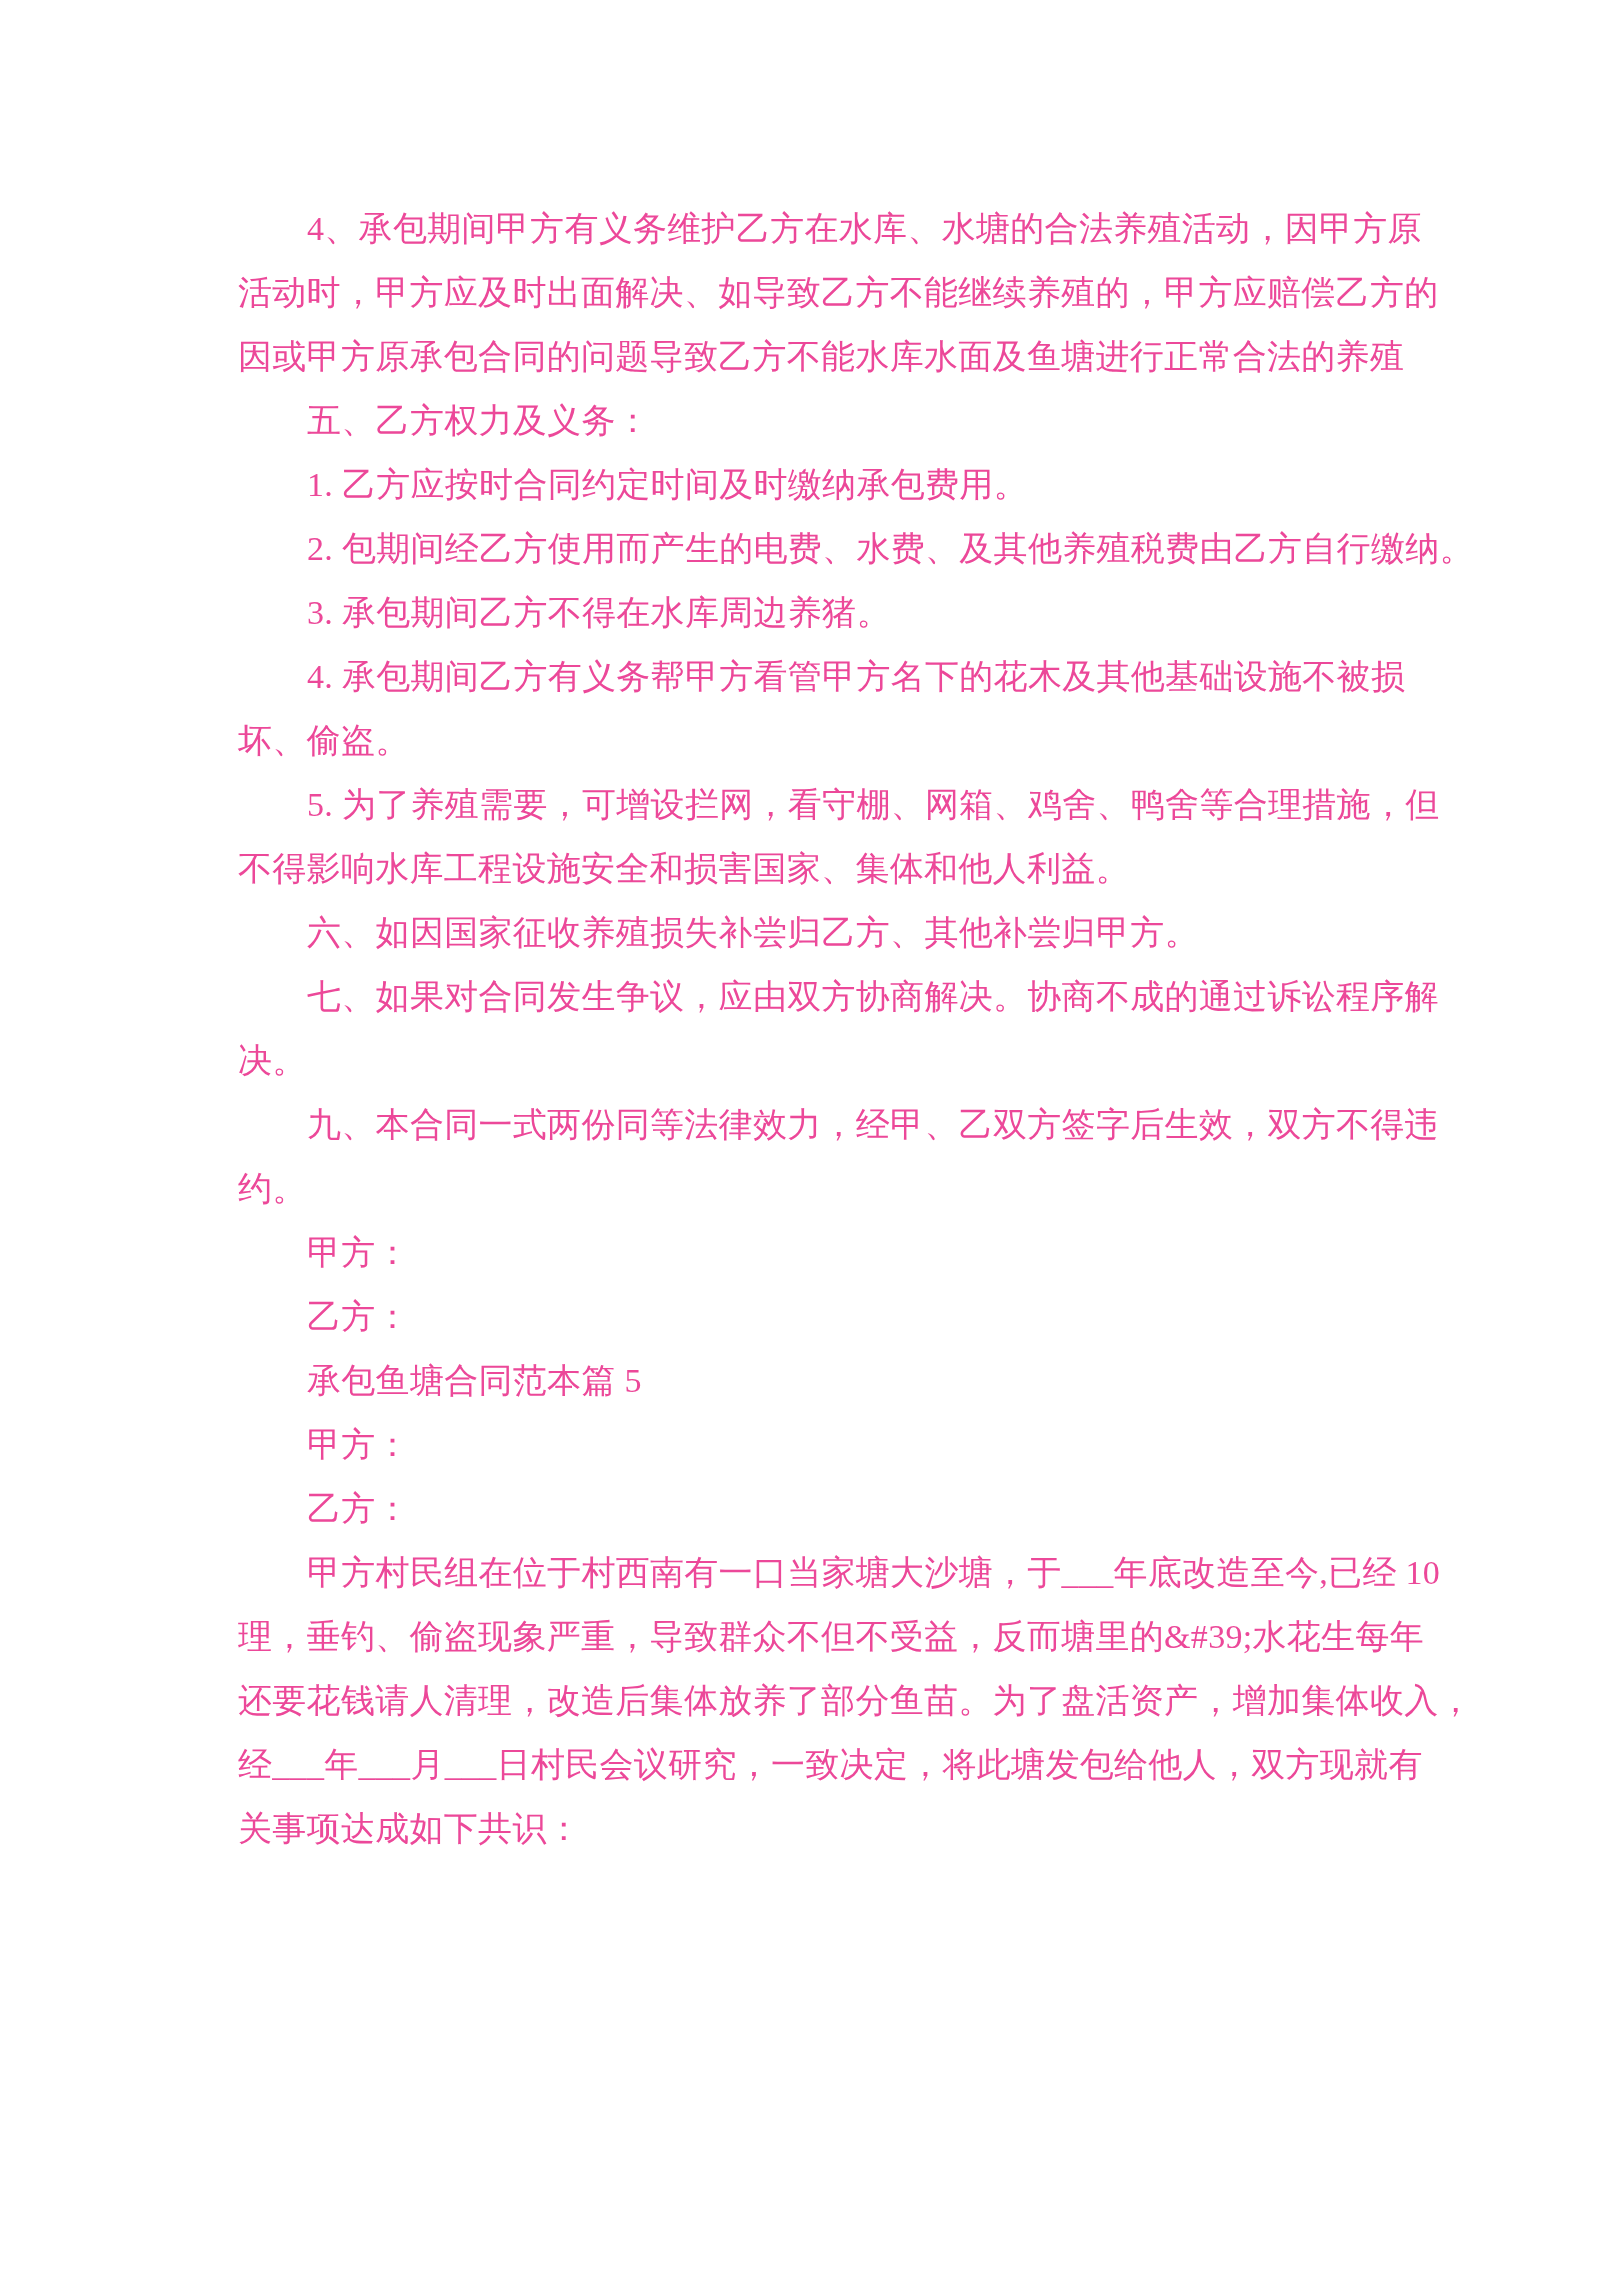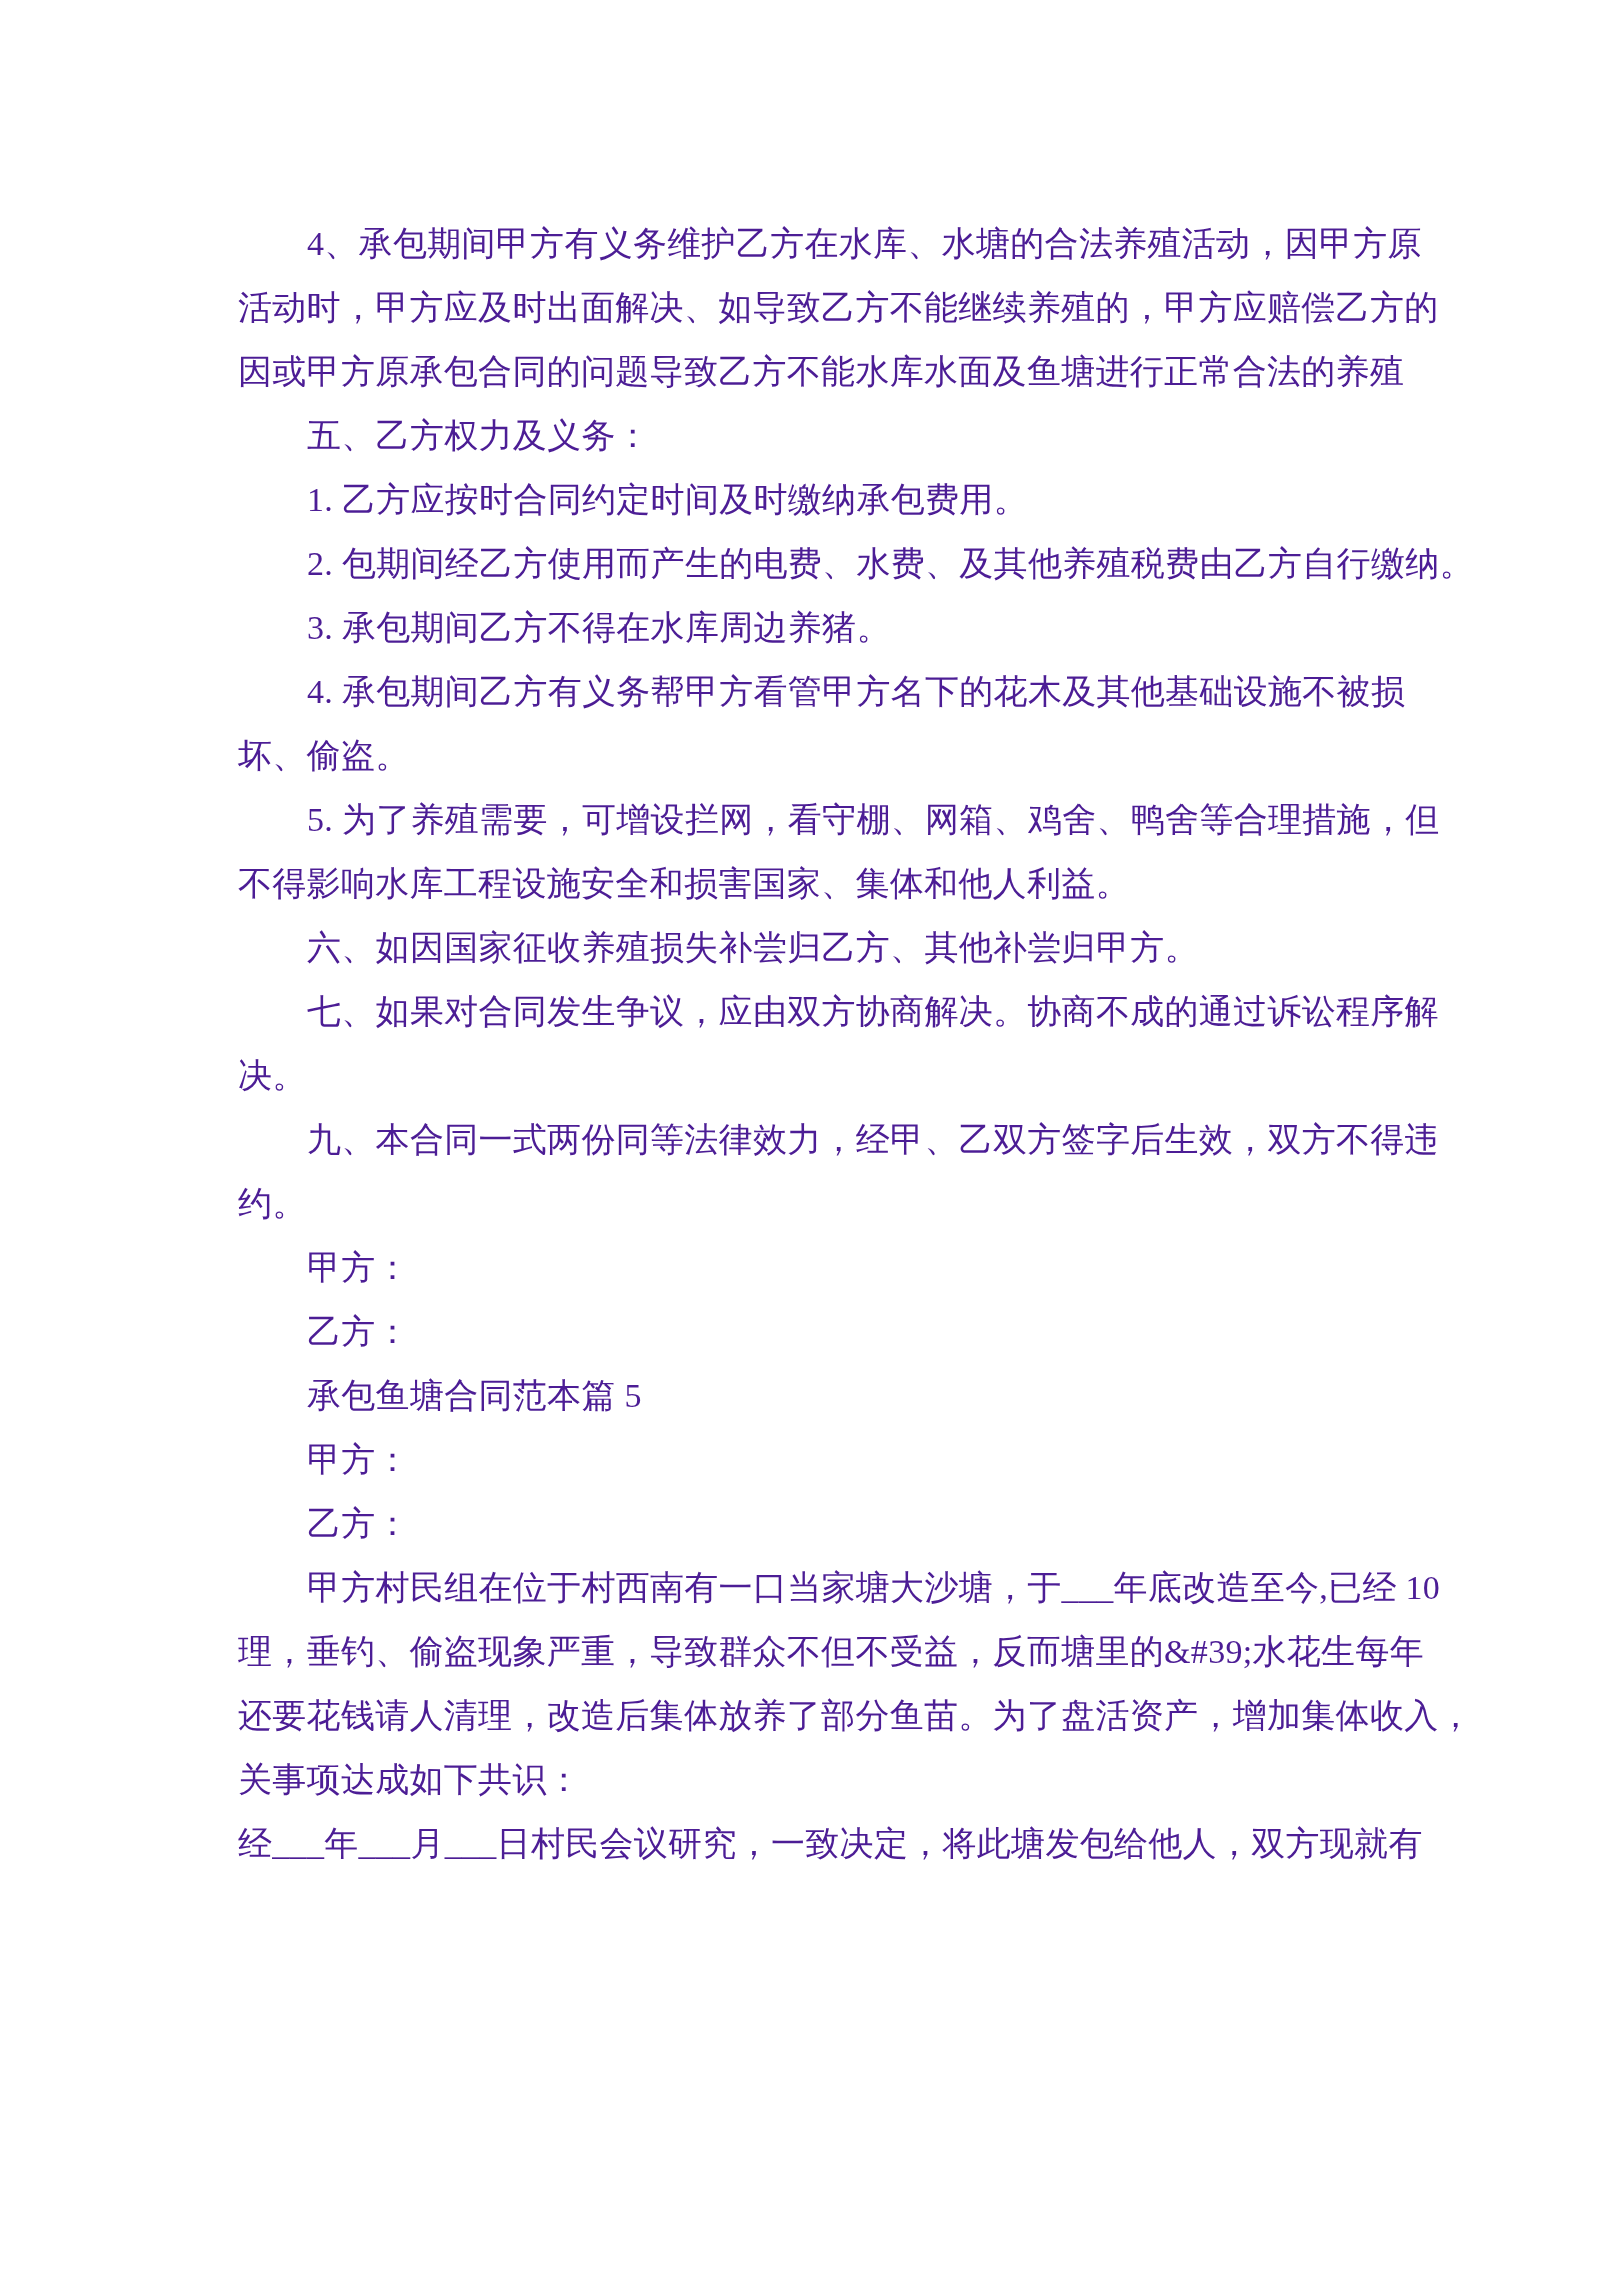--- a/index.html
+++ b/index.html
@@ -11,23 +11,23 @@
     position: relative;
     width: 1623px;
     height: 2295px;
     background: #ffffff;
     overflow: hidden;
     font-family: "Liberation Serif", "DejaVu Serif", serif;
   }
   .textblock {
     position: absolute;
     left: 238px;
-    top: 212px;
+    top: 197px;
     width: 1165px;
-    color: #4c1d95;
+    color: #ec4899;
     font-size: 34px;
     line-height: 64px;
   }
   .line {
     height: 64px;
     white-space: pre;
     letter-spacing: 0.3px;
   }
   .line.indent {
     padding-left: 69px;
@@ -55,17 +55,17 @@
     <div class="line indent">九、本合同一式两份同等法律效力，经甲、乙双方签字后生效，双方不得违</div>
     <div class="line">约。</div>
     <div class="line indent">甲方：</div>
     <div class="line indent">乙方：</div>
     <div class="line indent">承包鱼塘合同范本篇 5</div>
     <div class="line indent">甲方：</div>
     <div class="line indent">乙方：</div>
     <div class="line indent">甲方村民组在位于村西南有一口当家塘大沙塘，于___年底改造至今,已经 10</div>
     <div class="line">理，垂钓、偷盗现象严重，导致群众不但不受益，反而塘里的&amp;#39;水花生每年</div>
     <div class="line">还要花钱请人清理，改造后集体放养了部分鱼苗。为了盘活资产，增加集体收入，</div>
+    <div class="line">经___年___月___日村民会议研究，一致决定，将此塘发包给他人，双方现就有</div>
     <div class="line">关事项达成如下共识：</div>
-    <div class="line">经___年___月___日村民会议研究，一致决定，将此塘发包给他人，双方现就有</div>
   </div>
 </div>
 
 
 </body></html>

